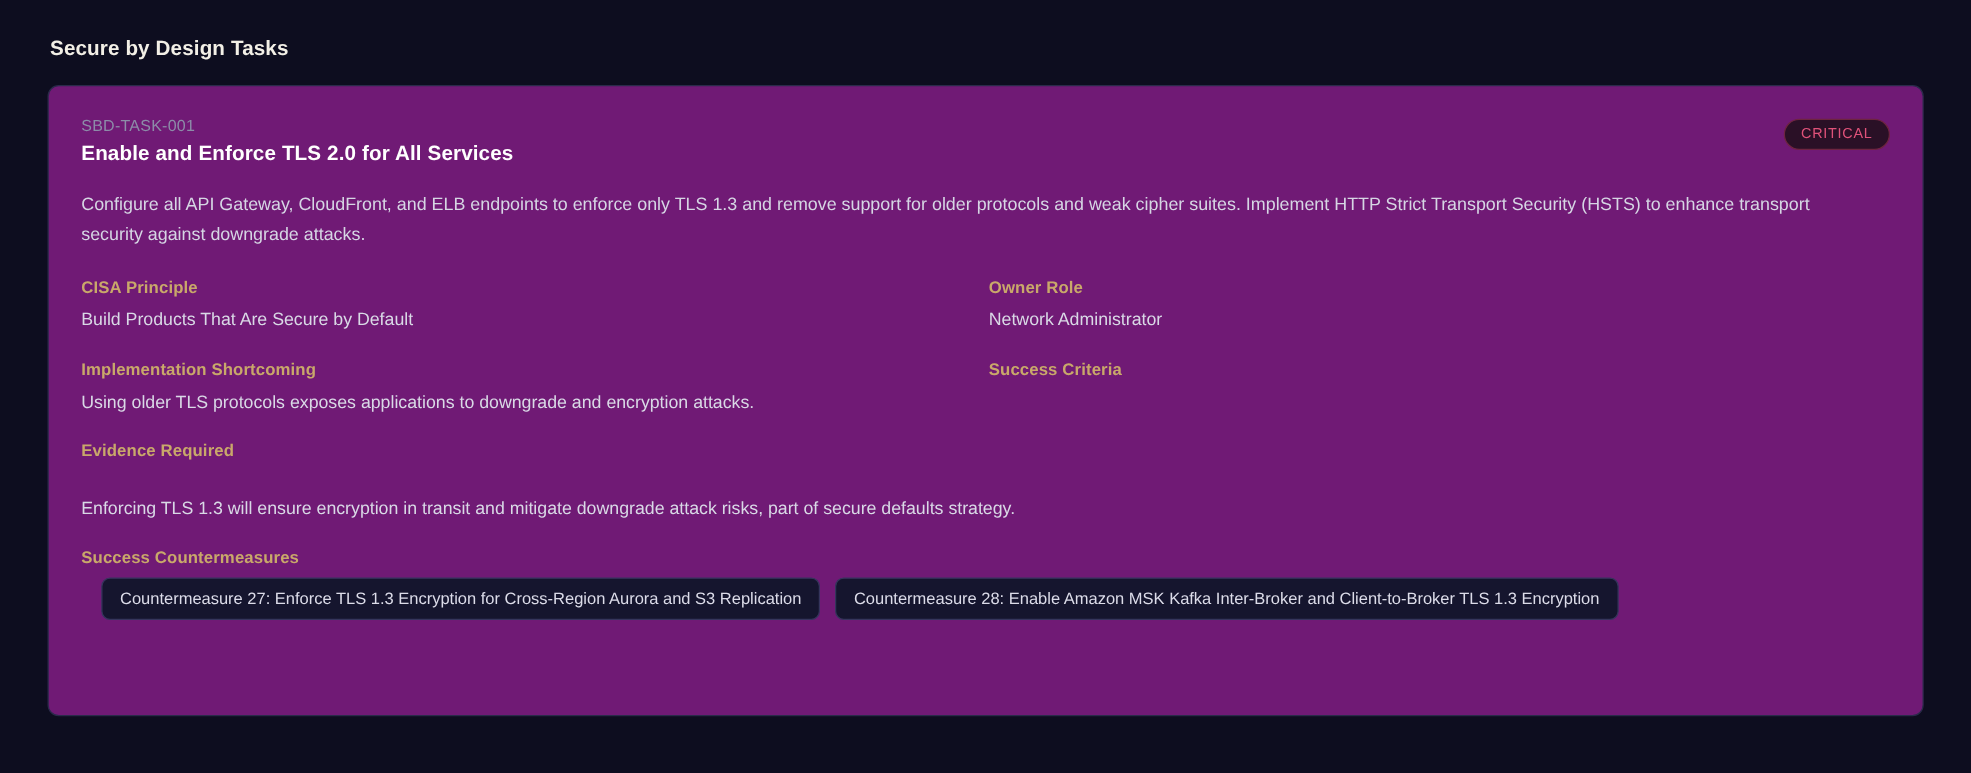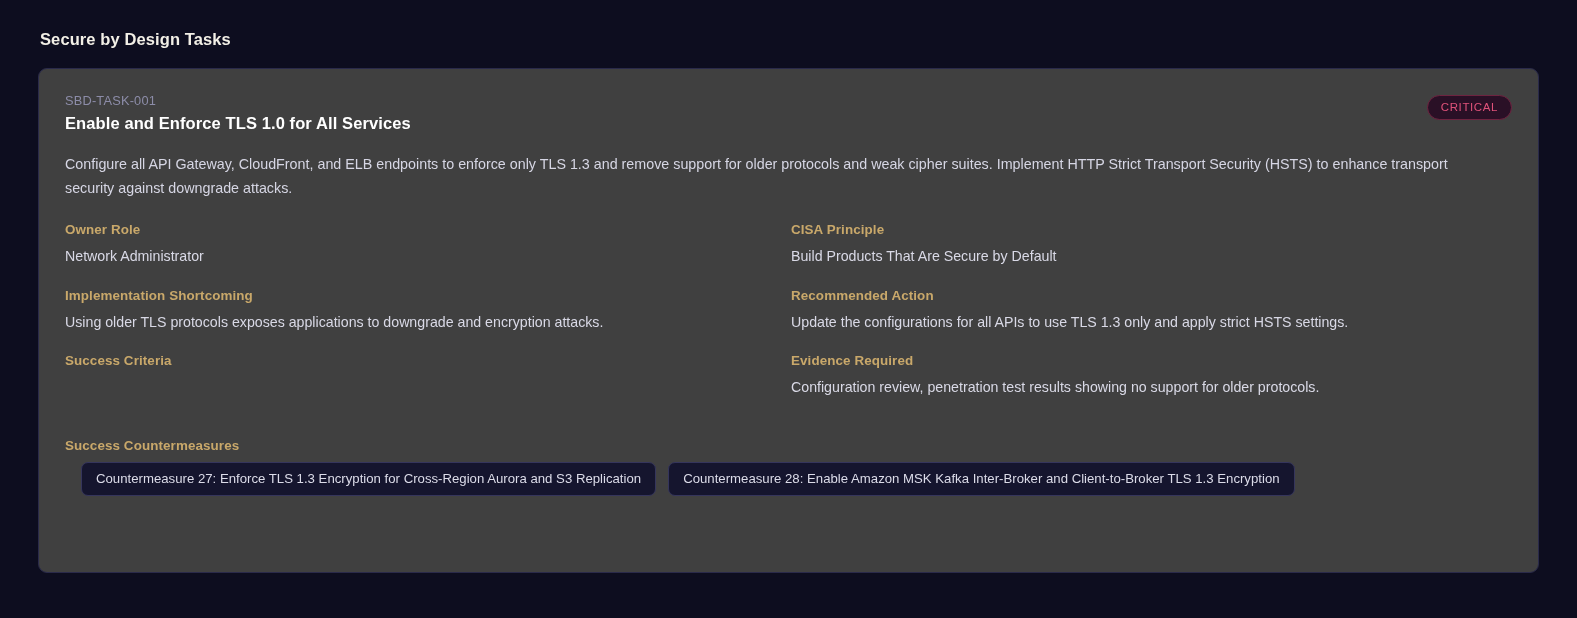--- a/index.html
+++ b/index.html
@@ -22,21 +22,21 @@
   .page-title {
     font-size: 16.5px;
     font-weight: bold;
     color: #f2efe6;
     margin: 0 0 19px 2px;
     letter-spacing: 0.1px;
   }
   .task-card {
     border: 1px solid #2a2a4a;
     border-radius: 9px;
-    background: #404040;
+    background: #701a75;
     padding: 24px 26px 26px 26px;
     position: relative;
     min-height: 505px;
   }
   .card-head {
     display: flex;
     justify-content: space-between;
     align-items: flex-start;
   }
   .task-id {
@@ -117,59 +117,55 @@
 
 <div class="page">
 
   <h1 class="page-title">Secure by Design Tasks</h1>
 
   <div class="task-card">
 
     <div class="card-head">
       <div>
         <div class="task-id">SBD-TASK-001</div>
-        <div class="task-title">Enable and Enforce TLS 1.0 for All Services</div>
+        <div class="task-title">Enable and Enforce TLS 2.0 for All Services</div>
       </div>
       <div class="badge">CRITICAL</div>
     </div>
 
     <p class="description">Configure all API Gateway, CloudFront, and ELB endpoints to enforce only TLS 1.3 and remove support for older protocols and weak cipher suites. Implement HTTP Strict Transport Security (HSTS) to enhance transport security against downgrade attacks.</p>
 
     <div class="grid">
 
       <div class="field">
-        <div class="field-label">Owner Role</div>
-        <div class="field-value">Network Administrator</div>
+        <div class="field-label">CISA Principle</div>
+        <div class="field-value">Build Products That Are Secure by Default</div>
       </div>
 
       <div class="field">
-        <div class="field-label">CISA Principle</div>
-        <div class="field-value">Build Products That Are Secure by Default</div>
+        <div class="field-label">Owner Role</div>
+        <div class="field-value">Network Administrator</div>
       </div>
 
       <div class="field">
         <div class="field-label">Implementation Shortcoming</div>
         <div class="field-value">Using older TLS protocols exposes applications to downgrade and encryption attacks.</div>
       </div>
 
-      <div class="field">
-        <div class="field-label">Recommended Action</div>
-        <div class="field-value">Update the configurations for all APIs to use TLS 1.3 only and apply strict HSTS settings.</div>
-      </div>
 
       <div class="field">
         <div class="field-label">Success Criteria</div>
       </div>
 
       <div class="field">
         <div class="field-label">Evidence Required</div>
-        <div class="field-value">Configuration review, penetration test results showing no support for older protocols.</div>
       </div>
 
       <div class="field full-row">
+        <div class="field-value">Enforcing TLS 1.3 will ensure encryption in transit and mitigate downgrade attack risks, part of secure defaults strategy.</div>
       </div>
 
       <div class="field full-row">
         <div class="field-label">Success Countermeasures</div>
         <div class="chips">
           <div class="chip">Countermeasure 27: Enforce TLS 1.3 Encryption for Cross-Region Aurora and S3 Replication</div>
           <div class="chip">Countermeasure 28: Enable Amazon MSK Kafka Inter-Broker and Client-to-Broker TLS 1.3 Encryption</div>
         </div>
       </div>
 

